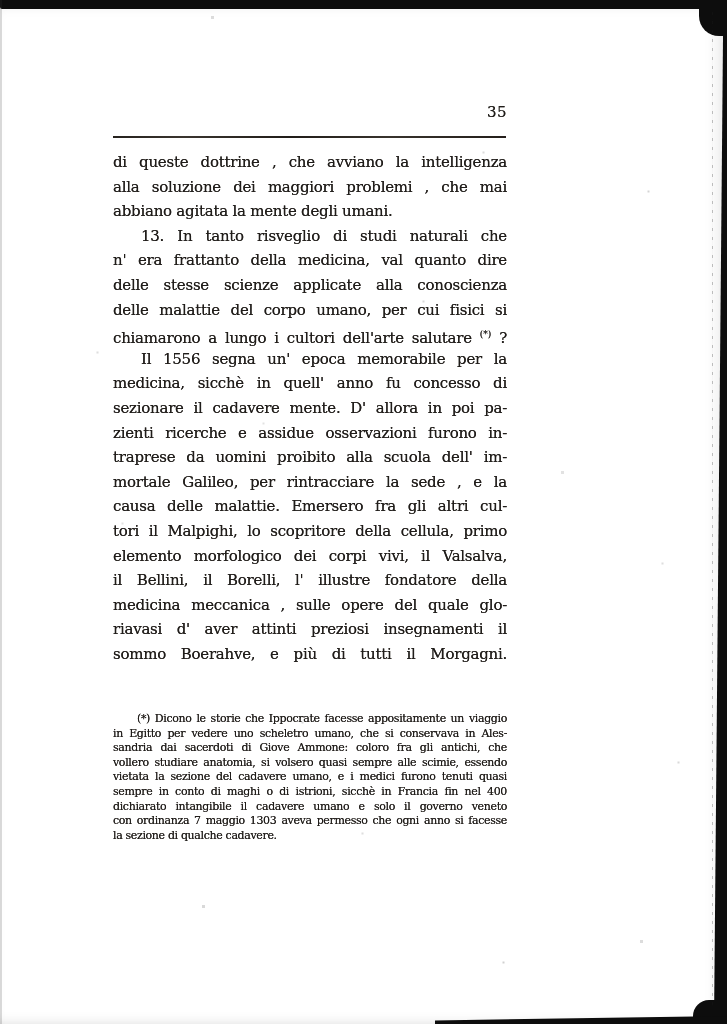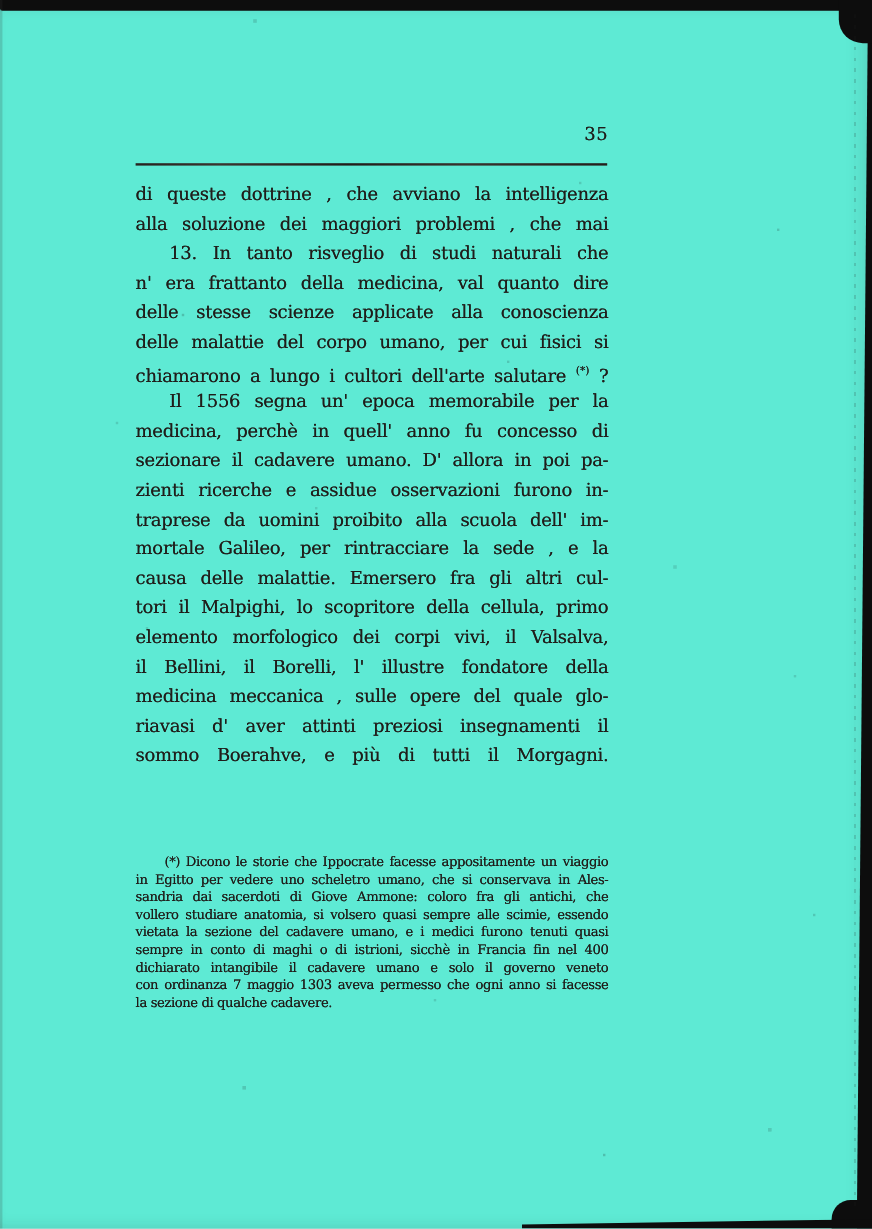--- a/index.html
+++ b/index.html
@@ -1,20 +1,20 @@
 <!DOCTYPE html>
 <html><head>
 <meta charset="utf-8">
 <style>
   html, body { margin: 0; padding: 0; background: #e8e8e8; }
   .page {
     position: relative;
     width: 727px;
     height: 1024px;
-    background: #5eead4;
+    background: #ffffff;
     overflow: hidden;
     font-family: "DejaVu Serif", "Liberation Serif", serif;
     color: #201d1a;
     box-shadow: inset -16px 0 20px -14px rgba(40,40,40,0.22),
                 inset 0 12px 16px -12px rgba(40,40,40,0.25),
                 inset 0 -10px 14px -11px rgba(40,40,40,0.15);
   }
 
   
   .scan-top {
@@ -124,34 +124,35 @@
 
   <div class="page-number">35</div>
 
   <div class="header-rule"></div>
 
   <div class="text-block">
 
     <div class="para">
       <div class="line j">di queste dottrine , che avviano la intelligenza</div>
       <div class="line j">alla soluzione dei maggiori problemi , che mai</div>
+      <div class="line last">abbiano agitata la mente degli umani.</div>
     </div>
 
     <div class="para">
       <div class="line j ind">13. In tanto risveglio di studi naturali che</div>
       <div class="line j">n' era frattanto della medicina, val quanto dire</div>
       <div class="line j">delle stesse scienze applicate alla conoscienza</div>
       <div class="line j">delle malattie del corpo umano, per cui fisici si</div>
       <div class="line j"><span>chiamarono a lungo i cultori dell'arte salutare </span><sup class="fnmark">(*)</sup><span> ?</span></div>
     </div>
 
     <div class="para">
       <div class="line j ind">Il 1556 segna un' epoca memorabile per la</div>
-      <div class="line j">medicina, perchè in quell' anno fu concesso di</div>
-      <div class="line j">sezionare il cadavere umano. D' allora in poi pa-</div>
+      <div class="line j">medicina, sicchè in quell' anno fu concesso di</div>
+      <div class="line j">sezionare il cadavere mente. D' allora in poi pa-</div>
       <div class="line j">zienti ricerche e assidue osservazioni furono in-</div>
       <div class="line j">traprese da uomini proibito alla scuola dell' im-</div>
       <div class="line j">mortale Galileo, per rintracciare la sede , e la</div>
       <div class="line j">causa delle malattie. Emersero fra gli altri cul-</div>
       <div class="line j">tori il Malpighi, lo scopritore della cellula, primo</div>
       <div class="line j">elemento morfologico dei corpi vivi, il Valsalva,</div>
       <div class="line j">il Bellini, il Borelli, l' illustre fondatore della</div>
       <div class="line j">medicina meccanica , sulle opere del quale glo-</div>
       <div class="line j">riavasi d' aver attinti preziosi insegnamenti il</div>
       <div class="line j">sommo Boerahve, e più di tutti il Morgagni.</div>

